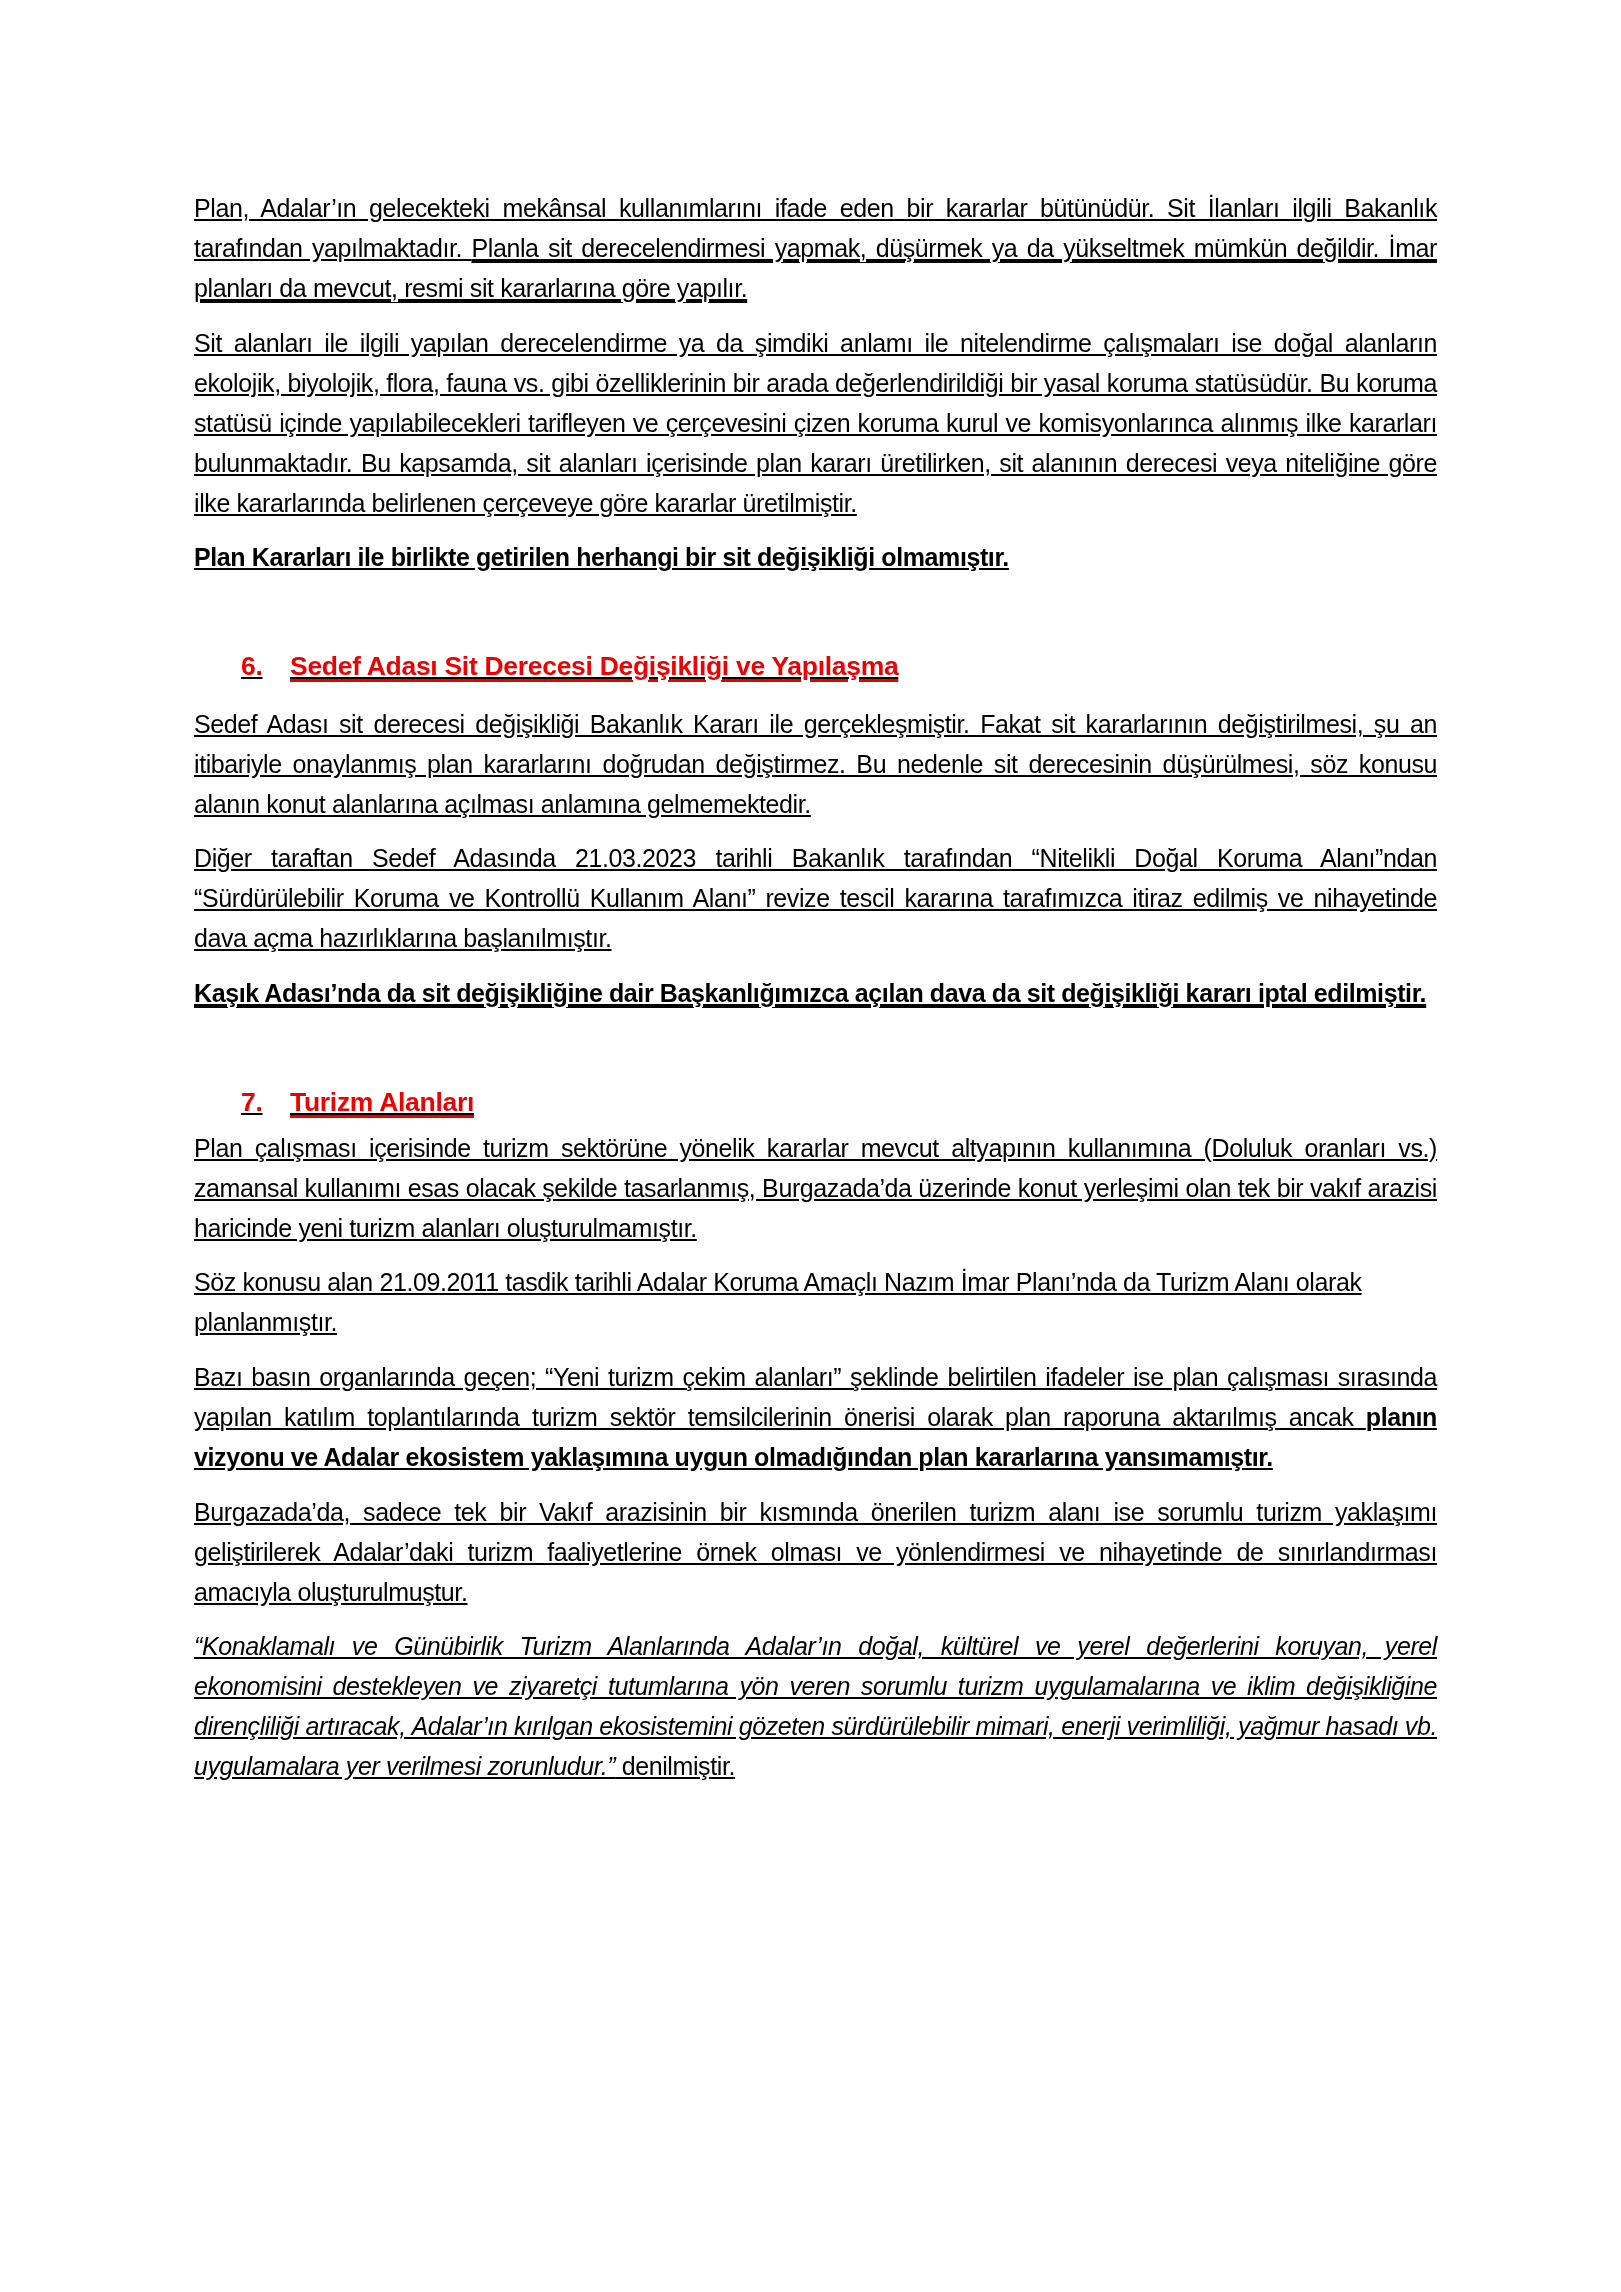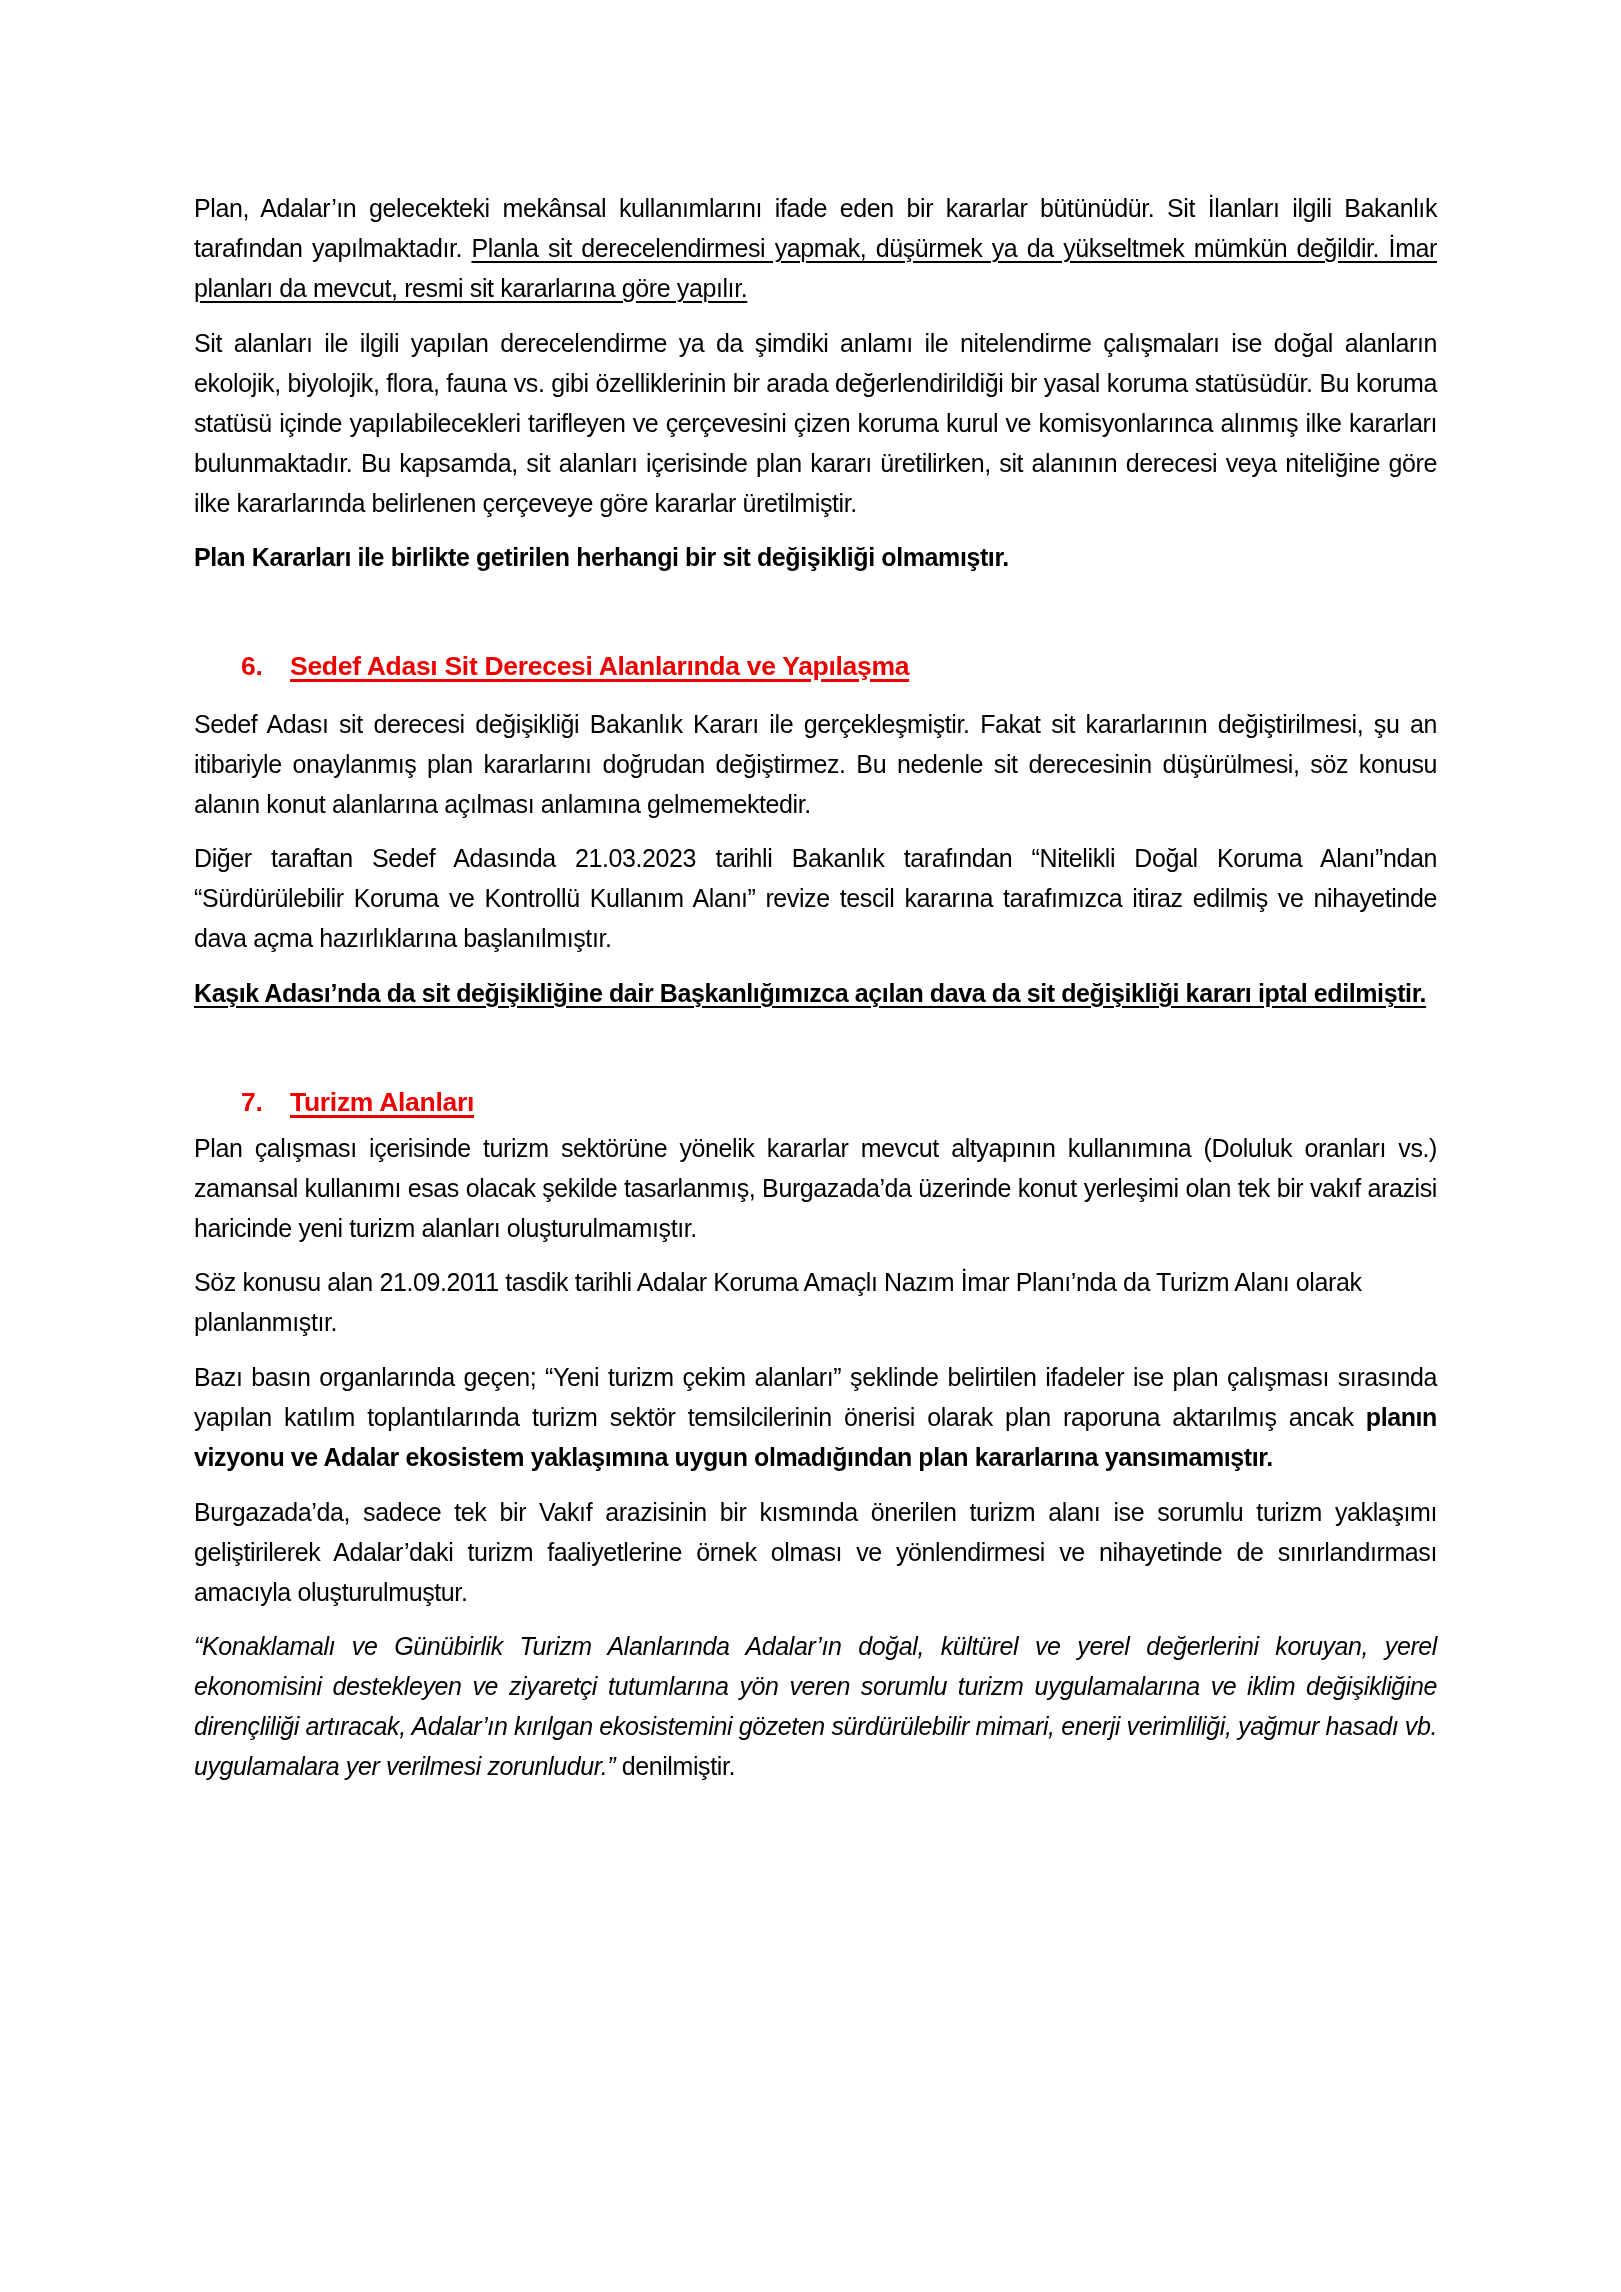--- a/index.html
+++ b/index.html
@@ -9,20 +9,21 @@
     position: relative;
     overflow: hidden;
     font-family: "Liberation Sans", sans-serif;
     color: #000000;
   }
   .page {
     position: absolute;
     left: 194px;
     top: 188px;
     width: 1243px;
+    text-decoration: underline;
   }
   .p {
     font-size: 25px;
     line-height: 40px;
     margin: 0 0 14.7px 0;
     text-align: justify;
     letter-spacing: -0.4px;
   }
   .p.left { text-align: left; }
   .u { text-decoration: underline; text-underline-offset: 3.9px; text-decoration-thickness: 2px; }
@@ -61,21 +62,21 @@
   <p class="p"><span>Plan, Adalar’ın gelecekteki mekânsal kullanımlarını ifade eden bir kararlar bütünüdür. Sit İlanları ilgili Bakanlık tarafından yapılmaktadır. </span><span class="u">Planla sit derecelendirmesi yapmak, düşürmek ya da yükseltmek mümkün değildir. İmar planları da mevcut, resmi sit kararlarına göre yapılır.</span></p>
 
   <p class="p">Sit alanları ile ilgili yapılan derecelendirme ya da şimdiki anlamı ile nitelendirme çalışmaları ise doğal alanların ekolojik, biyolojik, flora, fauna vs. gibi özelliklerinin bir arada değerlendirildiği bir yasal koruma statüsüdür. Bu koruma statüsü içinde yapılabilecekleri tarifleyen ve çerçevesini çizen koruma kurul ve komisyonlarınca alınmış ilke kararları bulunmaktadır. Bu kapsamda, sit alanları içerisinde plan kararı üretilirken, sit alanının derecesi veya niteliğine göre ilke kararlarında belirlenen çerçeveye göre kararlar üretilmiştir.</p>
 
   <p class="p b left">Plan Kararları ile birlikte getirilen herhangi bir sit değişikliği olmamıştır.</p>
 
   <div class="gap-lg"></div>
 
   <div class="section-heading">
     <span class="num">6.</span>
-    <span class="title">Sedef Adası Sit Derecesi Alanlarında ve Yapılaşma</span>
+    <span class="title">Sedef Adası Sit Derecesi Değişikliği ve Yapılaşma</span>
   </div>
 
   <p class="p">Sedef Adası sit derecesi değişikliği Bakanlık Kararı ile gerçekleşmiştir. Fakat sit kararlarının değiştirilmesi, şu an itibariyle onaylanmış plan kararlarını doğrudan değiştirmez. Bu nedenle sit derecesinin düşürülmesi, söz konusu alanın konut alanlarına açılması anlamına gelmemektedir.</p>
 
   <p class="p">Diğer taraftan Sedef Adasında 21.03.2023 tarihli Bakanlık tarafından “Nitelikli Doğal Koruma Alanı”ndan “Sürdürülebilir Koruma ve Kontrollü Kullanım Alanı” revize tescil kararına tarafımızca itiraz edilmiş ve nihayetinde dava açma hazırlıklarına başlanılmıştır.</p>
 
   <p class="p b u">Kaşık Adası’nda da sit değişikliğine dair Başkanlığımızca açılan dava da sit değişikliği kararı iptal edilmiştir.</p>
 
   <div class="gap-lg"></div>
 

